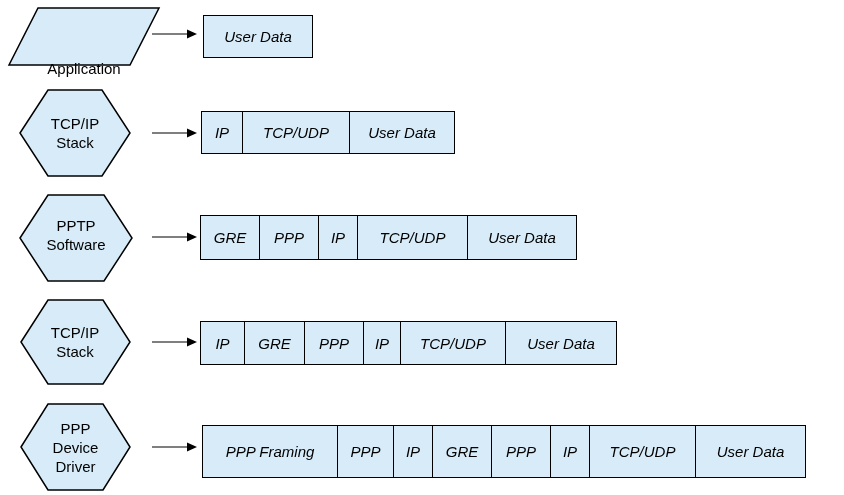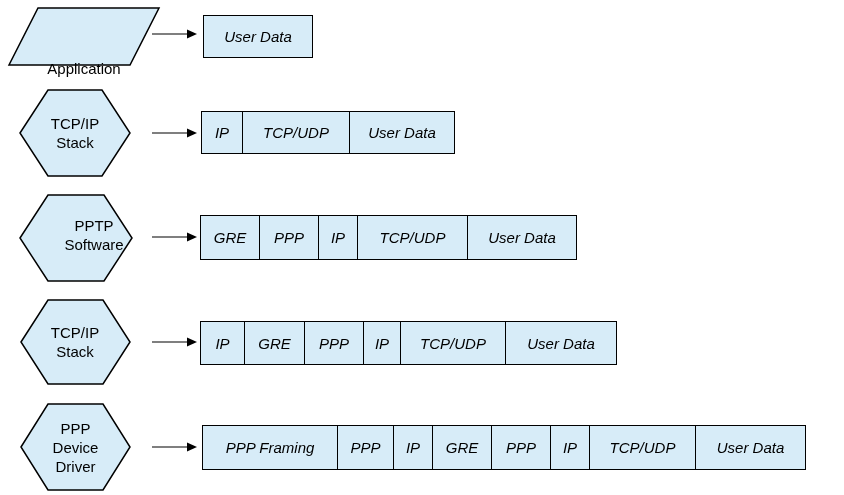--- a/index.html
+++ b/index.html
@@ -104,21 +104,21 @@
     </g>
     <g>
       <line class="arrow-line" x1="152" y1="447" x2="187" y2="447"></line>
       <polygon class="arrow-head" points="187,442.5 197,447 187,451.5"></polygon>
     </g>
   </svg>
 
   <div class="shape-label" style="left:9px; top:8px; width:150px; height:57px;margin-top:32px;">Application</div>
   <div class="shape-label" style="left:20px; top:90px; width:110px; height:86px;">TCP/IP
 Stack</div>
-  <div class="shape-label" style="left:38px; top:195px; width:112px; height:80px;">PPTP
+  <div class="shape-label" style="left:20px; top:195px; width:112px; height:80px;">PPTP
 Software</div>
   <div class="shape-label" style="left:20px; top:300px; width:110px; height:84px;">TCP/IP
 Stack</div>
   <div class="shape-label" style="left:21px; top:404px; width:109px; height:86px;">PPP
 Device
 Driver</div>
 
   <div class="packet-row" style="left:203px; top:15px; height:43px;">
     <div class="packet-box" style="width:110px;">User Data</div>
   </div>
@@ -139,21 +139,21 @@
 
   <div class="packet-row" style="left:200px; top:321px; height:44px;">
     <div class="packet-box" style="width:45px;">IP</div>
     <div class="packet-box" style="width:61px;">GRE</div>
     <div class="packet-box" style="width:60px;">PPP</div>
     <div class="packet-box" style="width:38px;">IP</div>
     <div class="packet-box" style="width:106px;">TCP/UDP</div>
     <div class="packet-box" style="width:112px;">User Data</div>
   </div>
 
-  <div class="packet-row" style="left:202px; top:425px; height:45px;">
+  <div class="packet-row" style="left:202px; top:425px; height:53px;">
     <div class="packet-box" style="width:136px;">PPP Framing</div>
     <div class="packet-box" style="width:57px;">PPP</div>
     <div class="packet-box" style="width:40px;">IP</div>
     <div class="packet-box" style="width:60px;">GRE</div>
     <div class="packet-box" style="width:60px;">PPP</div>
     <div class="packet-box" style="width:40px;">IP</div>
     <div class="packet-box" style="width:107px;">TCP/UDP</div>
     <div class="packet-box" style="width:111px;">User Data</div>
   </div>
 

